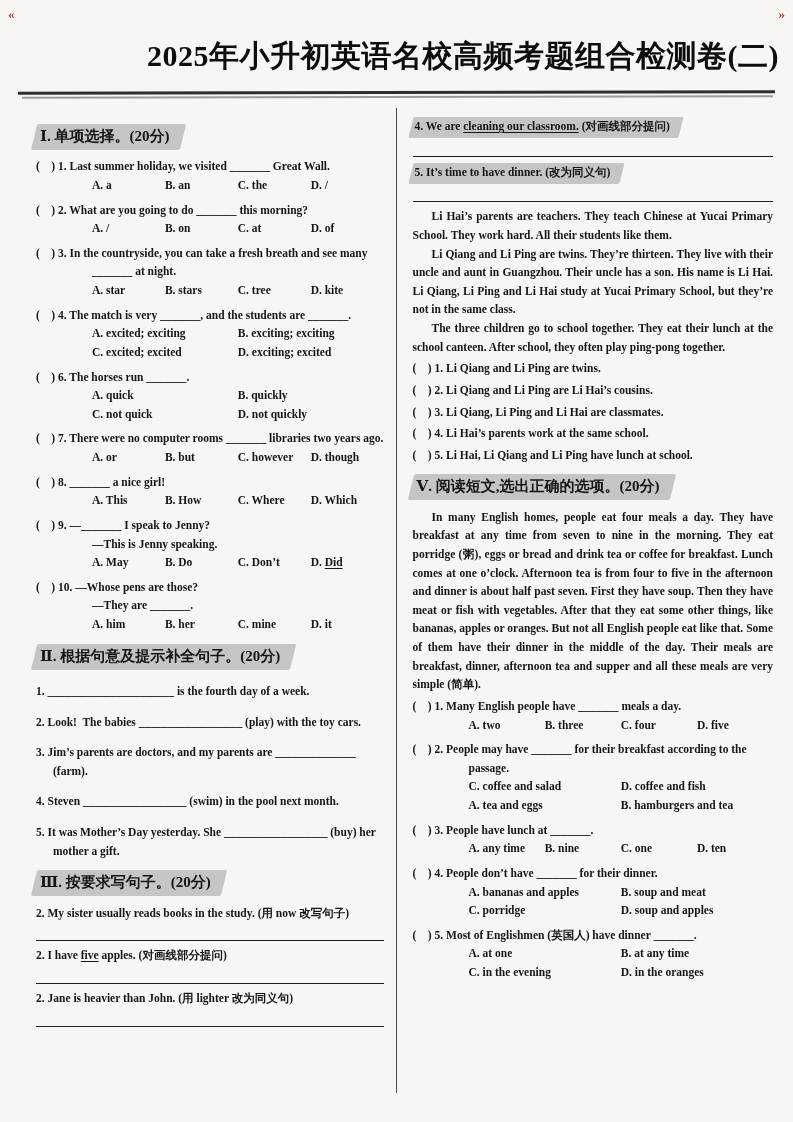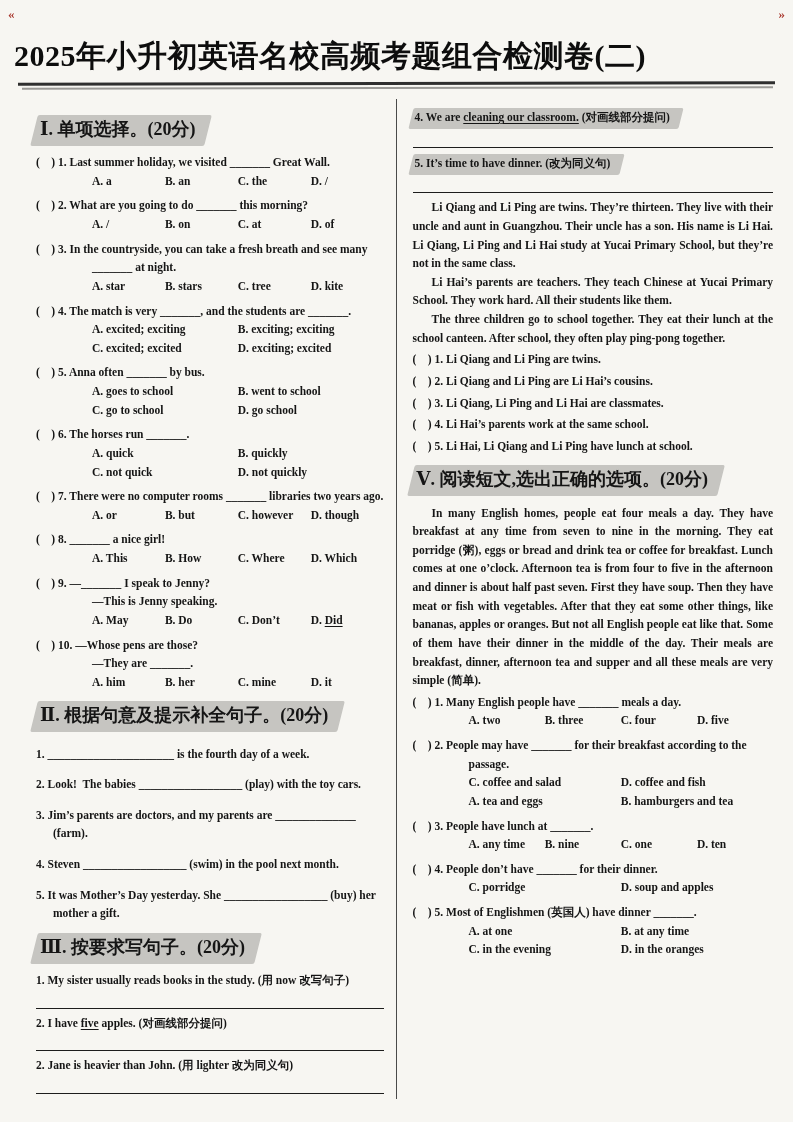--- a/index.html
+++ b/index.html
@@ -8,33 +8,33 @@
     background:#f7f6f2;
     font-family:"Liberation Serif","DejaVu Serif",serif;
     color:#151515;
     overflow:hidden;
   }
   .sheet { position:relative; width:793px; height:1122px; padding:26px 14px 0; }
   .corner { position:absolute; top:6px; font-size:13px; color:#a8362c; font-weight:bold; }
   .corner.cl { left:8px; }
   .corner.cr { right:8px; }
   .title {
-    text-align:left; font-size:30px; font-weight:bold; letter-spacing:0.5px;
-    margin:10px 0 5px; color:#0d0d0d;
+    text-align:right; font-size:30px; font-weight:bold; letter-spacing:0.5px;
+    margin:10px 0 14px; color:#0d0d0d;
   }
   .rule { position:relative; height:11px; margin:0 4px 6px; }
   .rule .r1 { position:absolute; left:0; right:0; top:0; height:3px; background:#2f2f2f; transform:rotate(-0.12deg); }
   .rule .r2 { position:absolute; left:4px; right:2px; top:5px; height:2px; background:#9b9a97; transform:rotate(-0.1deg); }
 
   .cols { display:flex; align-items:stretch; min-height:985px; }
   .col { width:50%; font-size:11.5px; line-height:1.62; font-weight:600; }
   .colL { padding:6px 12px 0 22px; border-right:1.6px solid #4a4a4a; }
   .colR { padding:6px 6px 0 16px; }
 
-  .sech { margin:9px 0 7px; font-size:18px; font-weight:bold; }
+  .sech { margin:9px 0 7px; font-size:15px; font-weight:bold; }
   .hl { position:relative; display:inline-block; z-index:0; padding:1px 10px 2px 4px; }
   .hl::before {
     content:""; position:absolute; z-index:-1; left:-2px; right:-3px; top:1px; bottom:0;
     background:#c6c5c1; transform:skewX(-14deg); border-radius:2px;
   }
   .hl-line { padding:1px 8px 2px 2px; }
 
   .mcq { margin:0 0 6px; }
   .hang { padding-left:56px; text-indent:-56px; }
   .opt-row { display:flex; padding-left:56px; }
@@ -122,36 +122,20 @@
                 <span class="opt">B. exciting; exciting</span>
               </div>
               <div class="opt-row">
 
             <span class="opt">C. excited; excited</span>
                 <span class="opt">D. exciting; excited</span>
               </div>
             </div>
         </div>
           <div class="mcq">
-          <div class="qtext hang">(&nbsp;&nbsp;&nbsp;&nbsp;) 5. Anna often _______ by bus.</div>
-          <div class="rows">
-
-          <div class="opt-row">
-
-            <span class="opt">A. goes to school</span>
-                <span class="opt">B. went to school</span>
-              </div>
-              <div class="opt-row">
-
-            <span class="opt">C. go to school</span>
-                <span class="opt">D. go school</span>
-              </div>
-            </div>
-        </div>
-          <div class="mcq">
           <div class="qtext hang">(&nbsp;&nbsp;&nbsp;&nbsp;) 6. The horses run _______.</div>
           <div class="rows">
 
           <div class="opt-row">
 
             <span class="opt">A. quick</span>
                 <span class="opt">B. quickly</span>
               </div>
               <div class="opt-row">
 
@@ -225,21 +209,21 @@
           <div class="fill">4. Steven __________________ (swim) in the pool next month.</div>
           <div class="fill">5. It was Mother’s Day yesterday. She __________________ (buy) her mother a gift.</div>
         </div>
 
       <div class="sech">
         <span class="hl">Ⅲ. 按要求写句子。(20分)</span>
       </div>
       <div>
 
       <div class="rw">
-          <div class="qtext">1. My sister usually reads books in the study. (用 now 改写句子)</div>
+          <div class="qtext">2. My sister usually reads books in the study. (用 now 改写句子)</div>
           <div class="ans"></div>
         </div>
           <div class="rw">
           <div class="qtext">2. I have <u>five</u> apples. (对画线部分提问)</div>
           <div class="ans"></div>
         </div>
           <div class="rw">
           <div class="qtext">2. Jane is heavier than John. (用 lighter 改为同义句)</div>
           <div class="ans"></div>
         </div>
@@ -255,22 +239,22 @@
           <div class="ans"></div>
         </div>
           <div class="rw">
           <div class="qtext"><span class="hl hl-line">5. It’s time to have dinner. (改为同义句)</span></div>
           <div class="ans"></div>
         </div>
         </div>
 
       <div class="passage">
 
-      <p class="para">Li Qiang and Li Ping are twins. They’re thirteen. They live with their uncle and aunt in Guangzhou. Their uncle has a son. His name is Li Hai. Li Qiang, Li Ping and Li Hai study at Yucai Primary School, but they’re not in the same class.</p>
-          <p class="para">Li Hai’s parents are teachers. They teach Chinese at Yucai Primary School. They work hard. All their students like them.</p>
+      <p class="para">Li Hai’s parents are teachers. They teach Chinese at Yucai Primary School. They work hard. All their students like them.</p>
+          <p class="para">Li Qiang and Li Ping are twins. They’re thirteen. They live with their uncle and aunt in Guangzhou. Their uncle has a son. His name is Li Hai. Li Qiang, Li Ping and Li Hai study at Yucai Primary School, but they’re not in the same class.</p>
           <p class="para">The three children go to school together. They eat their lunch at the school canteen. After school, they often play ping-pong together.</p>
         </div>
       <div>
 
       <div class="qtext hang tf">(&nbsp;&nbsp;&nbsp;&nbsp;) 1. Li Qiang and Li Ping are twins.</div>
           <div class="qtext hang tf">(&nbsp;&nbsp;&nbsp;&nbsp;) 2. Li Qiang and Li Ping are Li Hai’s cousins.</div>
           <div class="qtext hang tf">(&nbsp;&nbsp;&nbsp;&nbsp;) 3. Li Qiang, Li Ping and Li Hai are classmates.</div>
           <div class="qtext hang tf">(&nbsp;&nbsp;&nbsp;&nbsp;) 4. Li Hai’s parents work at the same school.</div>
           <div class="qtext hang tf">(&nbsp;&nbsp;&nbsp;&nbsp;) 5. Li Hai, Li Qiang and Li Ping have lunch at school.</div>
         </div>
@@ -323,20 +307,25 @@
                 <span class="opt">B. nine</span>
                 <span class="opt">C. one</span>
                 <span class="opt">D. ten</span>
               </div>
             </div>
         </div>
           <div class="mcq">
           <div class="qtext hang">(&nbsp;&nbsp;&nbsp;&nbsp;) 4. People don’t have _______ for their dinner.</div>
           <div class="rows">
 
+          <div class="opt-row">
+
+            <span class="opt">A. bananas and apples</span>
+                <span class="opt">B. soup and meat</span>
+              </div>
               <div class="opt-row">
 
             <span class="opt">C. porridge</span>
                 <span class="opt">D. soup and apples</span>
               </div>
             </div>
         </div>
           <div class="mcq">
           <div class="qtext hang">(&nbsp;&nbsp;&nbsp;&nbsp;) 5. Most of Englishmen (英国人) have dinner _______.</div>
           <div class="rows">

